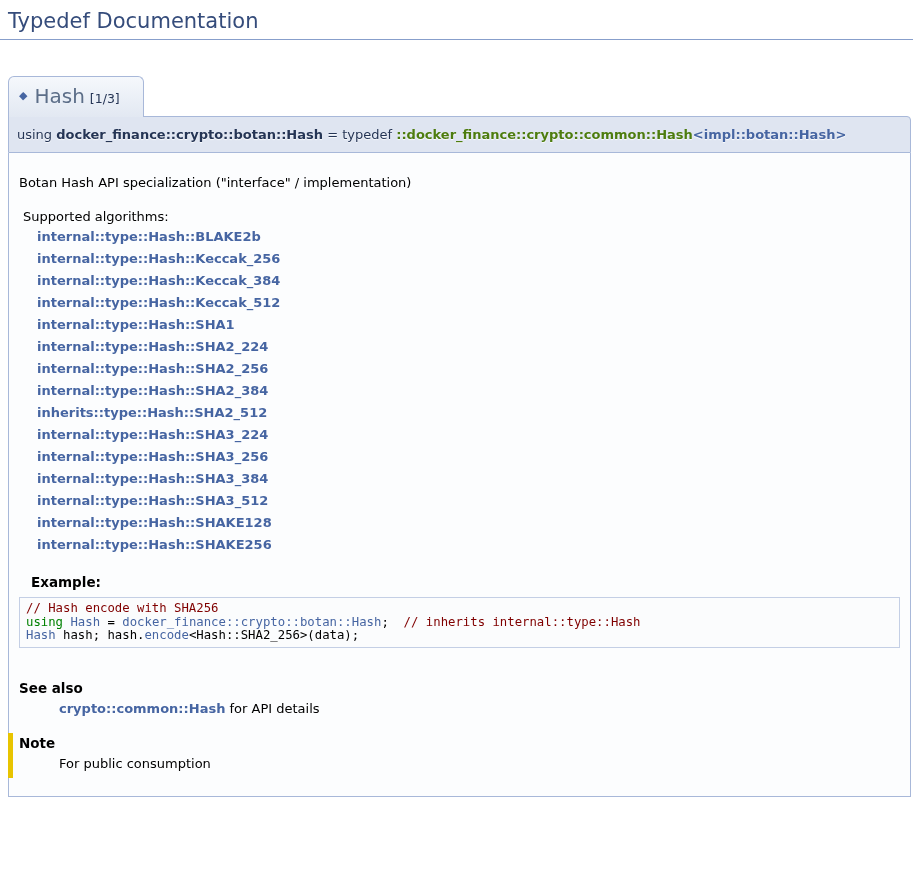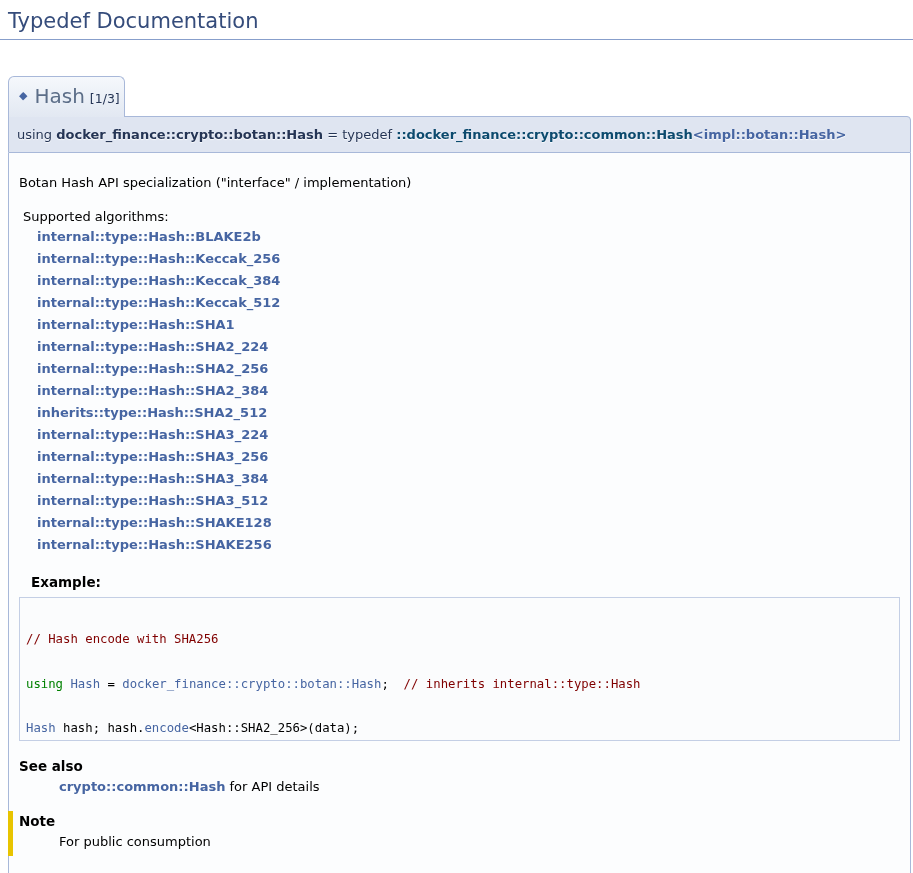--- a/index.html
+++ b/index.html
@@ -20,21 +20,21 @@
     color: #354C7B;
     border-bottom: 1px solid #879ECB;
   }
   
   .memwrap { margin: 36px 2px 0 8px; }
   .memtitle {
     display: table;
     position: relative;
     z-index: 2;
     margin-bottom: -1px;
-    padding: 7px 4px 9px 10px;
+    padding: 7px 23px 9px 10px;
     border: 1px solid #A8B8D9;
     border-bottom: none;
     border-radius: 6px 6px 0 0;
     background: linear-gradient(to bottom, #F5F8FC 0%, #E2E8F2 100%);
   }
   .permalink {
     color: #4665A2;
     font-size: 11px;
     vertical-align: 4px;
     margin-right: 7px;
@@ -49,21 +49,21 @@
     border-top-right-radius: 4px;
     background: #DFE5F1;
     color: #253555;
     padding: 10px 8px;
     white-space: pre;
     text-shadow: 0 1px 1px rgba(255,255,255,0.9);
     font-size: 13px;
   }
   .pt-plain { font-weight: normal; color: #253555; }
   .pt-name  { font-weight: bold;  color: #253555; }
-  .pt-link  { font-weight: bold;  color: #0c4a6e; cursor: pointer; }
+  .pt-link  { font-weight: bold;  color: #4d7c0f; cursor: pointer; }
   .pt-args  { font-weight: bold;  color: #4665A2; }
   .memdoc {
     border: 1px solid #A8B8D9;
     border-top: none;
     background: #FCFDFE;
     padding: 4px 10px 18px 10px;
   }
   .memdoc p.summary { margin: 18px 0 0 0; }
   .memdoc p.algos-label { margin: 19px 0 2px 4px; }
   .algo-list { margin: 2px 0 0 18px; }
@@ -77,27 +77,27 @@
   
   .fragment {
     border: 1px solid #C4CFE5;
     background: #FBFCFD;
     padding: 4px 6px;
     margin: 7px 0 0 0;
     font-family: "DejaVu Sans Mono", "Liberation Mono", monospace;
     font-size: 12.3px;
     line-height: 13.5px;
   }
-  .fragment .line { white-space: pre; margin-top: 31px; }
+  .fragment .line { white-space: pre; }
   .c-comment { color: #800000; }
   .c-keyword { color: #008000; }
   .c-link    { color: #4665A2; cursor: pointer; }
   .c-plain   { color: #000000; }
   
-  dl.section { margin: 17px 0 0 0; padding: 0; }
+  dl.section { margin: 32px 0 0 0; padding: 0; }
   dl.section dt { font-weight: bold; font-size: 13.5px; }
   dl.section dd { margin: 5px 0 0 40px; }
   dl.note {
     border-left: 5px solid #E8C400;
     margin: 17px 0 0 -11px;
     padding: 2px 0 7px 6px;
   }
   a.el { font-weight: bold; color: #4665A2; text-decoration: none; cursor: pointer; }
 </style>
 </head>

